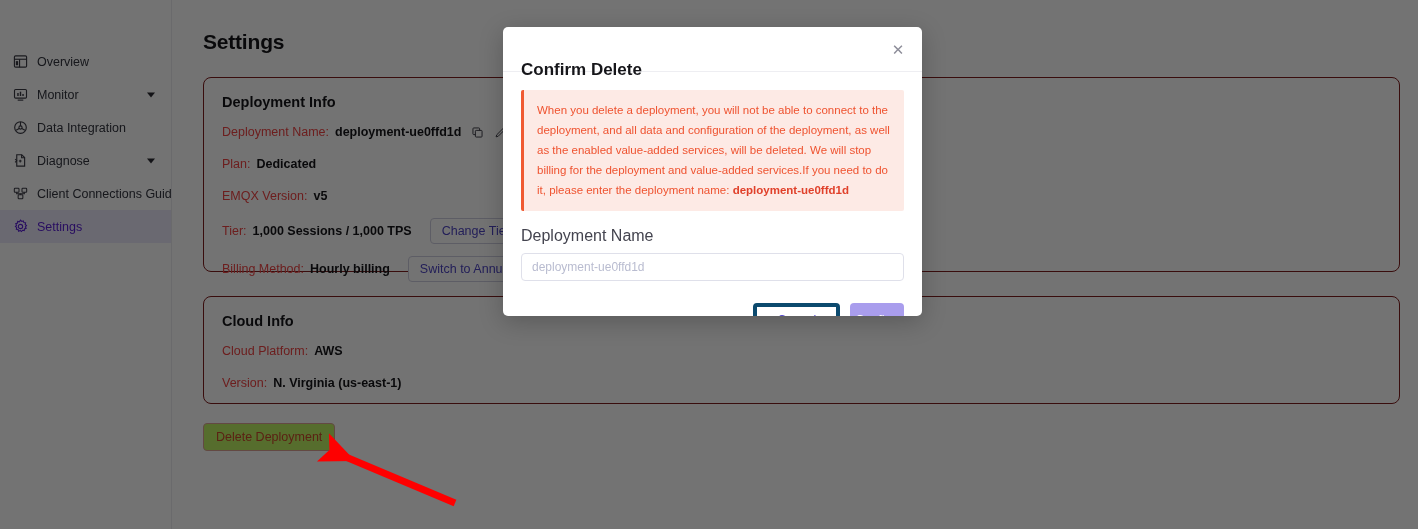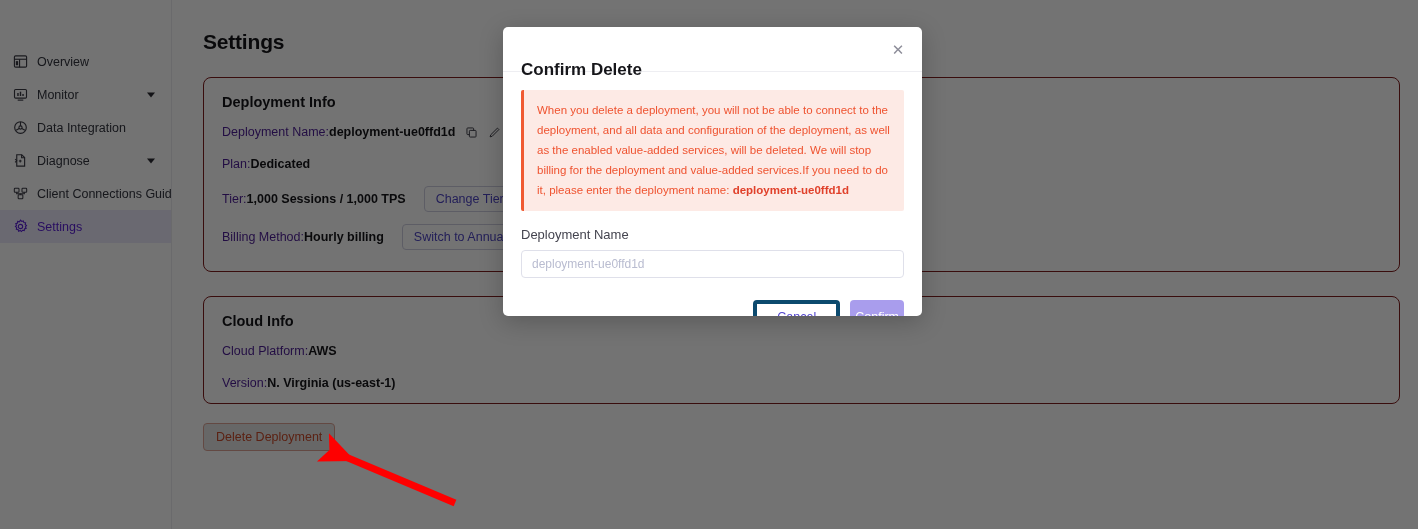--- a/index.html
+++ b/index.html
@@ -74,21 +74,21 @@
     font-size: 14.5px; font-weight: 700; color: #16161a;
     margin: 16px 0 0 18px;
   }
   .row {
     display: flex; align-items: center;
     margin: 12px 0 0 18px;
     font-size: 12.5px;
     min-height: 20px;
   }
   #card-deployment .row:first-of-type { margin-top: 14px; }
-  .lbl { color: #4c1d95; }
+  .lbl { color: #ef4444; margin-right: 6px; }
   .val { color: #16161a; font-weight: 700; }
   .icon-btn {
     margin-left: 9px;
     width: 14px; height: 14px;
     display: inline-flex; align-items: center; justify-content: center;
     cursor: pointer;
   }
   .ghost-btn {
     margin-left: 18px;
     border: 1px solid #cfcfe0;
@@ -99,21 +99,21 @@
     padding: 5px 11px;
     cursor: pointer;
     white-space: nowrap;
     font-family: "Liberation Sans", sans-serif;
   }
   .danger-btn {
     position: absolute; left: 31px; top: 423px;
     border: 1px solid #dba294;
     border-radius: 4px;
     color: #c94a2a;
-    background: #e5e5e5;
+    background: #bef264;
     font-size: 12.5px;
     padding: 6px 12px;
     cursor: pointer;
     font-family: "Liberation Sans", sans-serif;
   }
 
   
   .overlay {
     position: absolute; inset: 0;
     background: rgba(0,0,0,0.55);
@@ -151,21 +151,21 @@
     border-left: 3px solid #f05a32;
     border-radius: 2px;
     padding: 10px 12px 11px 13px;
     color: #ef5330;
     font-size: 11.5px;
     line-height: 20px;
   }
   .alert b { color: #e0402a; font-weight: 700; }
   .field-label {
     margin-top: 16px;
-    font-size: 13px; color: #44444f;
+    font-size: 16px; color: #44444f;
   }
   .field-input {
     margin-top: 8px;
     width: 100%; height: 28px;
     border: 1px solid #dfe0ea;
     border-radius: 4px;
     padding: 0 10px;
     font-size: 12px;
     color: #16161a;
     font-family: "Liberation Sans", sans-serif;
@@ -310,20 +310,24 @@
             <path d="M11.6 2.6 L13.4 4.4 L5.2 12.6 L2.6 13.4 L3.4 10.8 Z"></path>
           </svg>
         </span>
       </div>
 
       <div class="row">
         <span class="lbl">Plan:</span>
         <span class="val">Dedicated</span>
       </div>
 
+      <div class="row">
+        <span class="lbl">EMQX Version:</span>
+        <span class="val">v5</span>
+      </div>
 
       <div class="row">
         <span class="lbl">Tier:</span>
         <span class="val">1,000 Sessions / 1,000 TPS</span>
         <button class="ghost-btn">Change Tier</button>
       </div>
 
       <div class="row">
         <span class="lbl">Billing Method:</span>
         <span class="val">Hourly billing</span>

